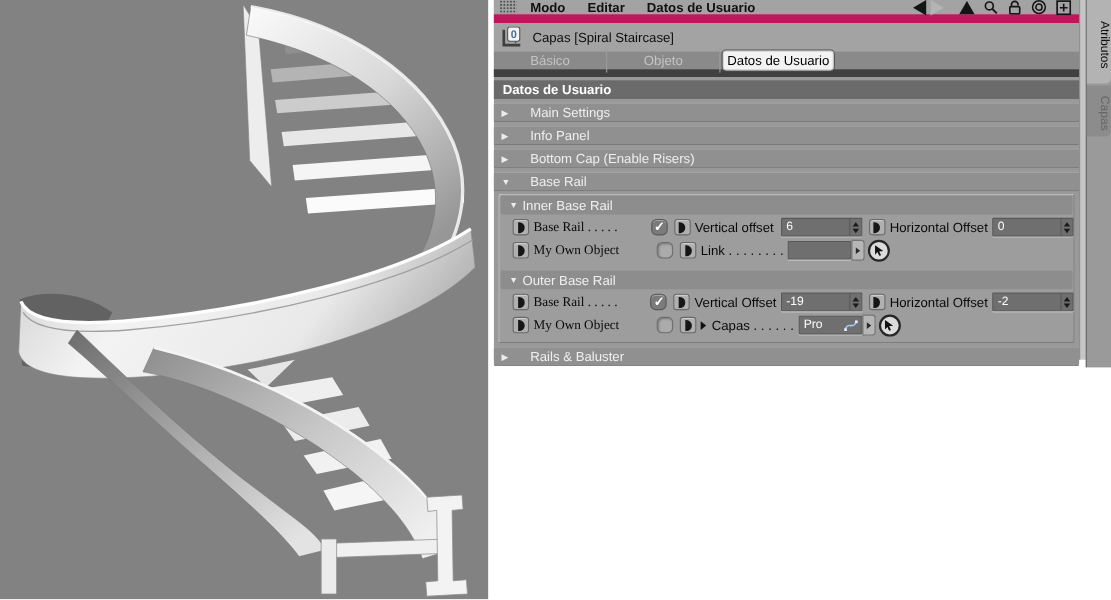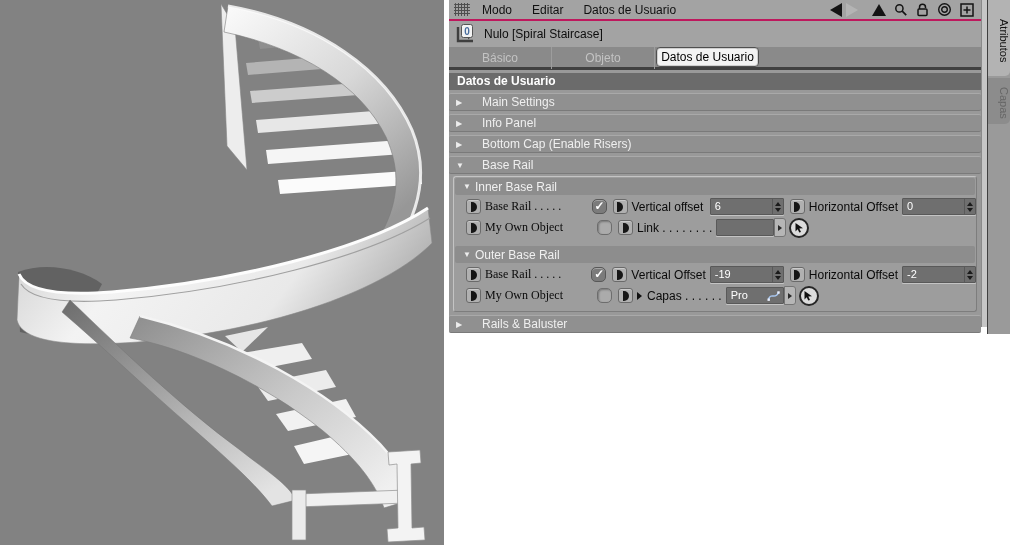--- a/index.html
+++ b/index.html
@@ -6,36 +6,36 @@
   body { background:#ffffff; }
   .app { position:relative; width:1010px; height:545px; background:#ffffff; overflow:hidden;
          font-family:"Liberation Sans", sans-serif; }
 
   
   .viewport { position:absolute; left:0; top:0; width:444px; height:545px; }
 
   
   .panel { position:absolute; left:449px; top:0; width:532px; height:327px; background:#999999; }
 
-  .menubar { height:21px; background:#a3a3a3; border-bottom:2px solid #be185d;
-             display:flex; align-items:center; padding:0 5px; }
+  .menubar { height:21px; background:#a3a3a3; border-bottom:8px solid #be185d;
+             display:flex; align-items:center; padding:0 5px;font-weight:bold; }
   .grip { width:16px; height:13px; margin-right:12px; border-radius:2px;
           background-image:radial-gradient(#4e4e4e 1px, transparent 1.2px);
           background-size:3px 3px; background-position:0 0; }
   .menu-item { font-size:12px; color:#101010; margin-right:20px; cursor:default; }
   .menu-right { margin-left:auto; display:flex; align-items:center; gap:8px; padding-right:2px; }
   .tri-left  { width:0; height:0; border-top:7px solid transparent; border-bottom:7px solid transparent; border-right:12px solid #141414; }
   .tri-right { width:0; height:0; border-top:7px solid transparent; border-bottom:7px solid transparent; border-left:12px solid #b4b4b4; margin-left:-4px; }
   .tri-up    { width:0; height:0; border-left:7px solid transparent; border-right:7px solid transparent; border-bottom:12px solid #141414; margin-left:6px; }
   .navsvg { display:block; }
 
   .objrow { height:26px; background:#a3a3a3; display:flex; align-items:center; gap:7px; padding:0 5px; }
   .objlabel { font-size:12px; color:#0d0d0d; }
 
-  .tabbar { height:23px; background:#8a8a8a; display:flex; border-bottom:3px solid #404040; }
+  .tabbar { height:23px; background:#8a8a8a; display:flex; align-items:center; border-bottom:7px solid #404040; }
   .tab { width:103px; text-align:center; font-size:12px; color:#c3c3c3; line-height:22px; height:22px;
          border-right:1px solid #9d9d9d; cursor:default; }
   .tab.active { background:#f3f3f3; color:#000; border:1px solid #4f4f4f; border-radius:4px;
                 height:20px; line-height:18px; margin:0 1px; box-shadow:0 0 0 1px #cfcfcf inset; }
 
   .dheader { height:17px; background:#6b6b6b; color:#ffffff; font-weight:bold; font-size:12px;
              line-height:17px; padding-left:8px; margin-top:3px; }
 
   .secbar { height:18px; background:#909090; margin-top:3px; display:flex; align-items:center;
             padding-left:7px; gap:5px; border-top:1px solid #a9a9a9; border-bottom:1px solid #7a7a7a;
@@ -196,21 +196,21 @@
       </div>
     </div>
 
     <div class="objrow">
       <svg width="23" height="20" viewBox="0 0 23 20">
         <path d="M4,3 V17 H19" fill="none" stroke="#3f3f3f" stroke-width="2.4"></path>
         <path d="M19,13.5 L23,17 L19,20.5" fill="#3f3f3f" stroke="none" transform="translate(-3,-3) scale(0.9)"></path>
         <rect x="7.5" y="0.5" width="11" height="13" rx="2" fill="#f3f3f3" stroke="#555" stroke-width="1"></rect>
         <text x="13" y="10.5" text-anchor="middle" font-size="10" font-weight="bold" fill="#4a6e9e" font-family="Liberation Sans, sans-serif">0</text>
       </svg>
-      <span class="objlabel">Nulo [Spiral Staircase]</span>
+      <span class="objlabel">Capas [Spiral Staircase]</span>
     </div>
 
     <div class="tabbar">
       <div class="tab">Básico</div>
       <div class="tab">Objeto</div>
       <div class="tab active">Datos de Usuario</div>
     </div>
 
     <div class="dheader">Datos de Usuario</div>
 

